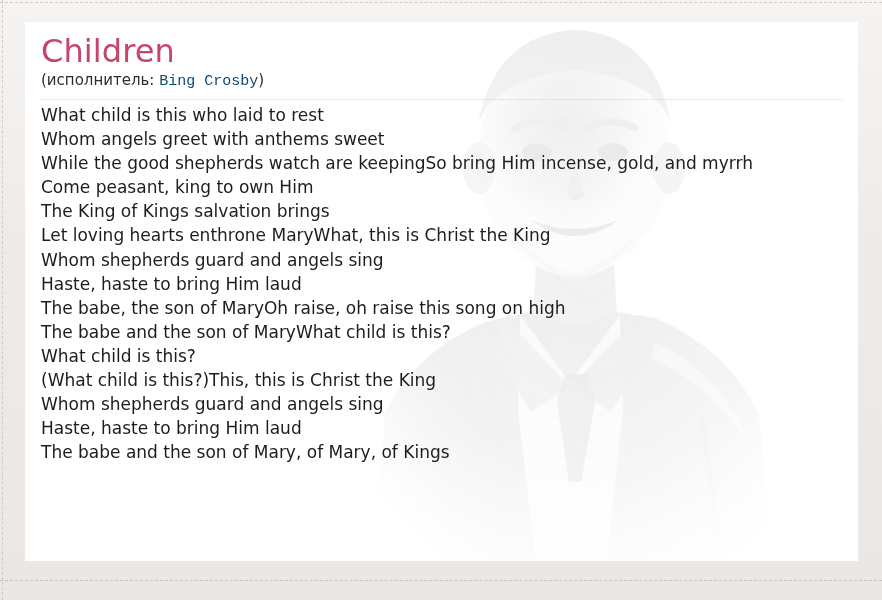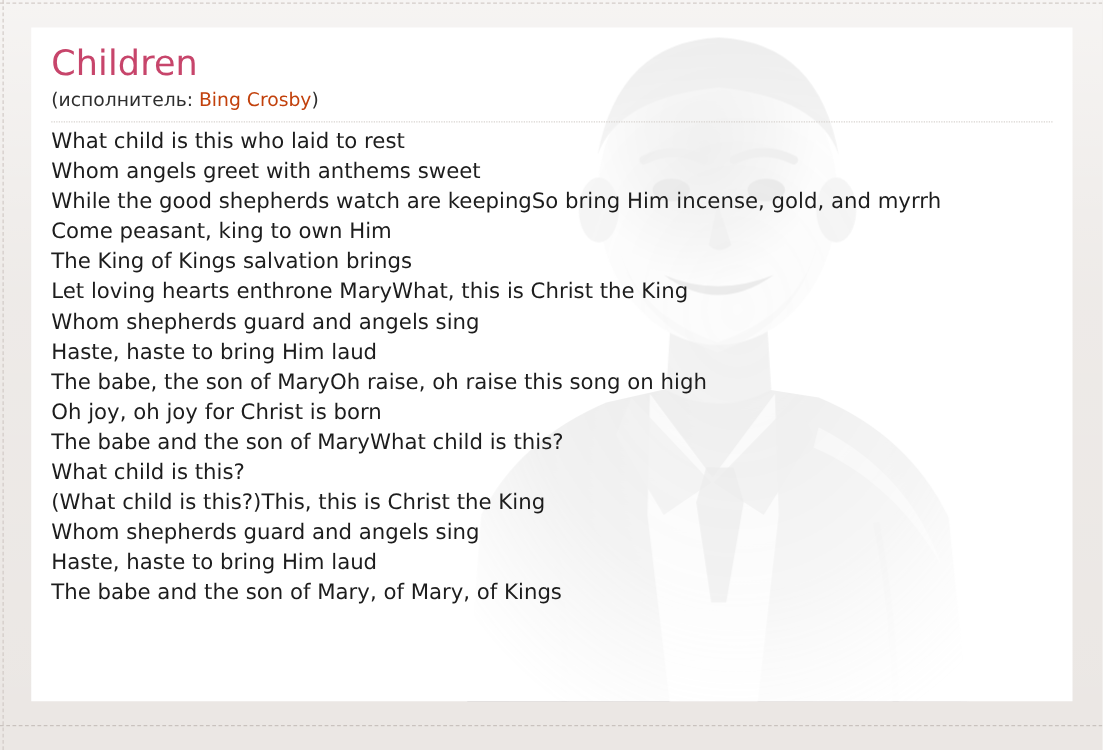--- a/index.html
+++ b/index.html
@@ -82,40 +82,41 @@
     height: 590px;
     opacity: 0.16;
   }
 
   .card-inner {
     position: relative;
     padding: 14px 16px 0 16px;
   }
 
   #title {
-    font-size: 28px;
+    font-size: 32px;
     line-height: 30px;
     font-weight: normal;
     color: #c7456b;
     margin: 0;
     letter-spacing: 0.1px;
   }
 
   #artist-line {
     font-size: 15px;
     line-height: 20px;
     color: #2e2e2e;
     margin-top: 4px;
     padding-bottom: 7px;
     border-bottom: 1px dotted #d7d3d0;
     white-space: nowrap;
   }
   #artist-link {
-    color: #c2410c;
+    color: #0c4a6e;
     text-decoration: none;
+    font-family: Liberation Mono, monospace;
   }
 
   #lyrics {
     margin-top: 3px;
     font-size: 17px;
     line-height: 24.1px;
     color: #1d1d1d;
     white-space: nowrap;
   }
   #lyrics .line {
@@ -216,21 +217,20 @@
       <div id="lyrics">
         <div class="line">What child is this who laid to rest</div>
         <div class="line">Whom angels greet with anthems sweet</div>
         <div class="line">While the good shepherds watch are keepingSo bring Him incense, gold, and myrrh</div>
         <div class="line">Come peasant, king to own Him</div>
         <div class="line">The King of Kings salvation brings</div>
         <div class="line">Let loving hearts enthrone MaryWhat, this is Christ the King</div>
         <div class="line">Whom shepherds guard and angels sing</div>
         <div class="line">Haste, haste to bring Him laud</div>
         <div class="line">The babe, the son of MaryOh raise, oh raise this song on high</div>
-        <div class="line">Oh joy, oh joy for Christ is born</div>
         <div class="line">The babe and the son of MaryWhat child is this?</div>
         <div class="line">What child is this?</div>
         <div class="line">(What child is this?)This, this is Christ the King</div>
         <div class="line">Whom shepherds guard and angels sing</div>
         <div class="line">Haste, haste to bring Him laud</div>
         <div class="line">The babe and the son of Mary, of Mary, of Kings</div>
       </div>
 
     </div>
   </div>

